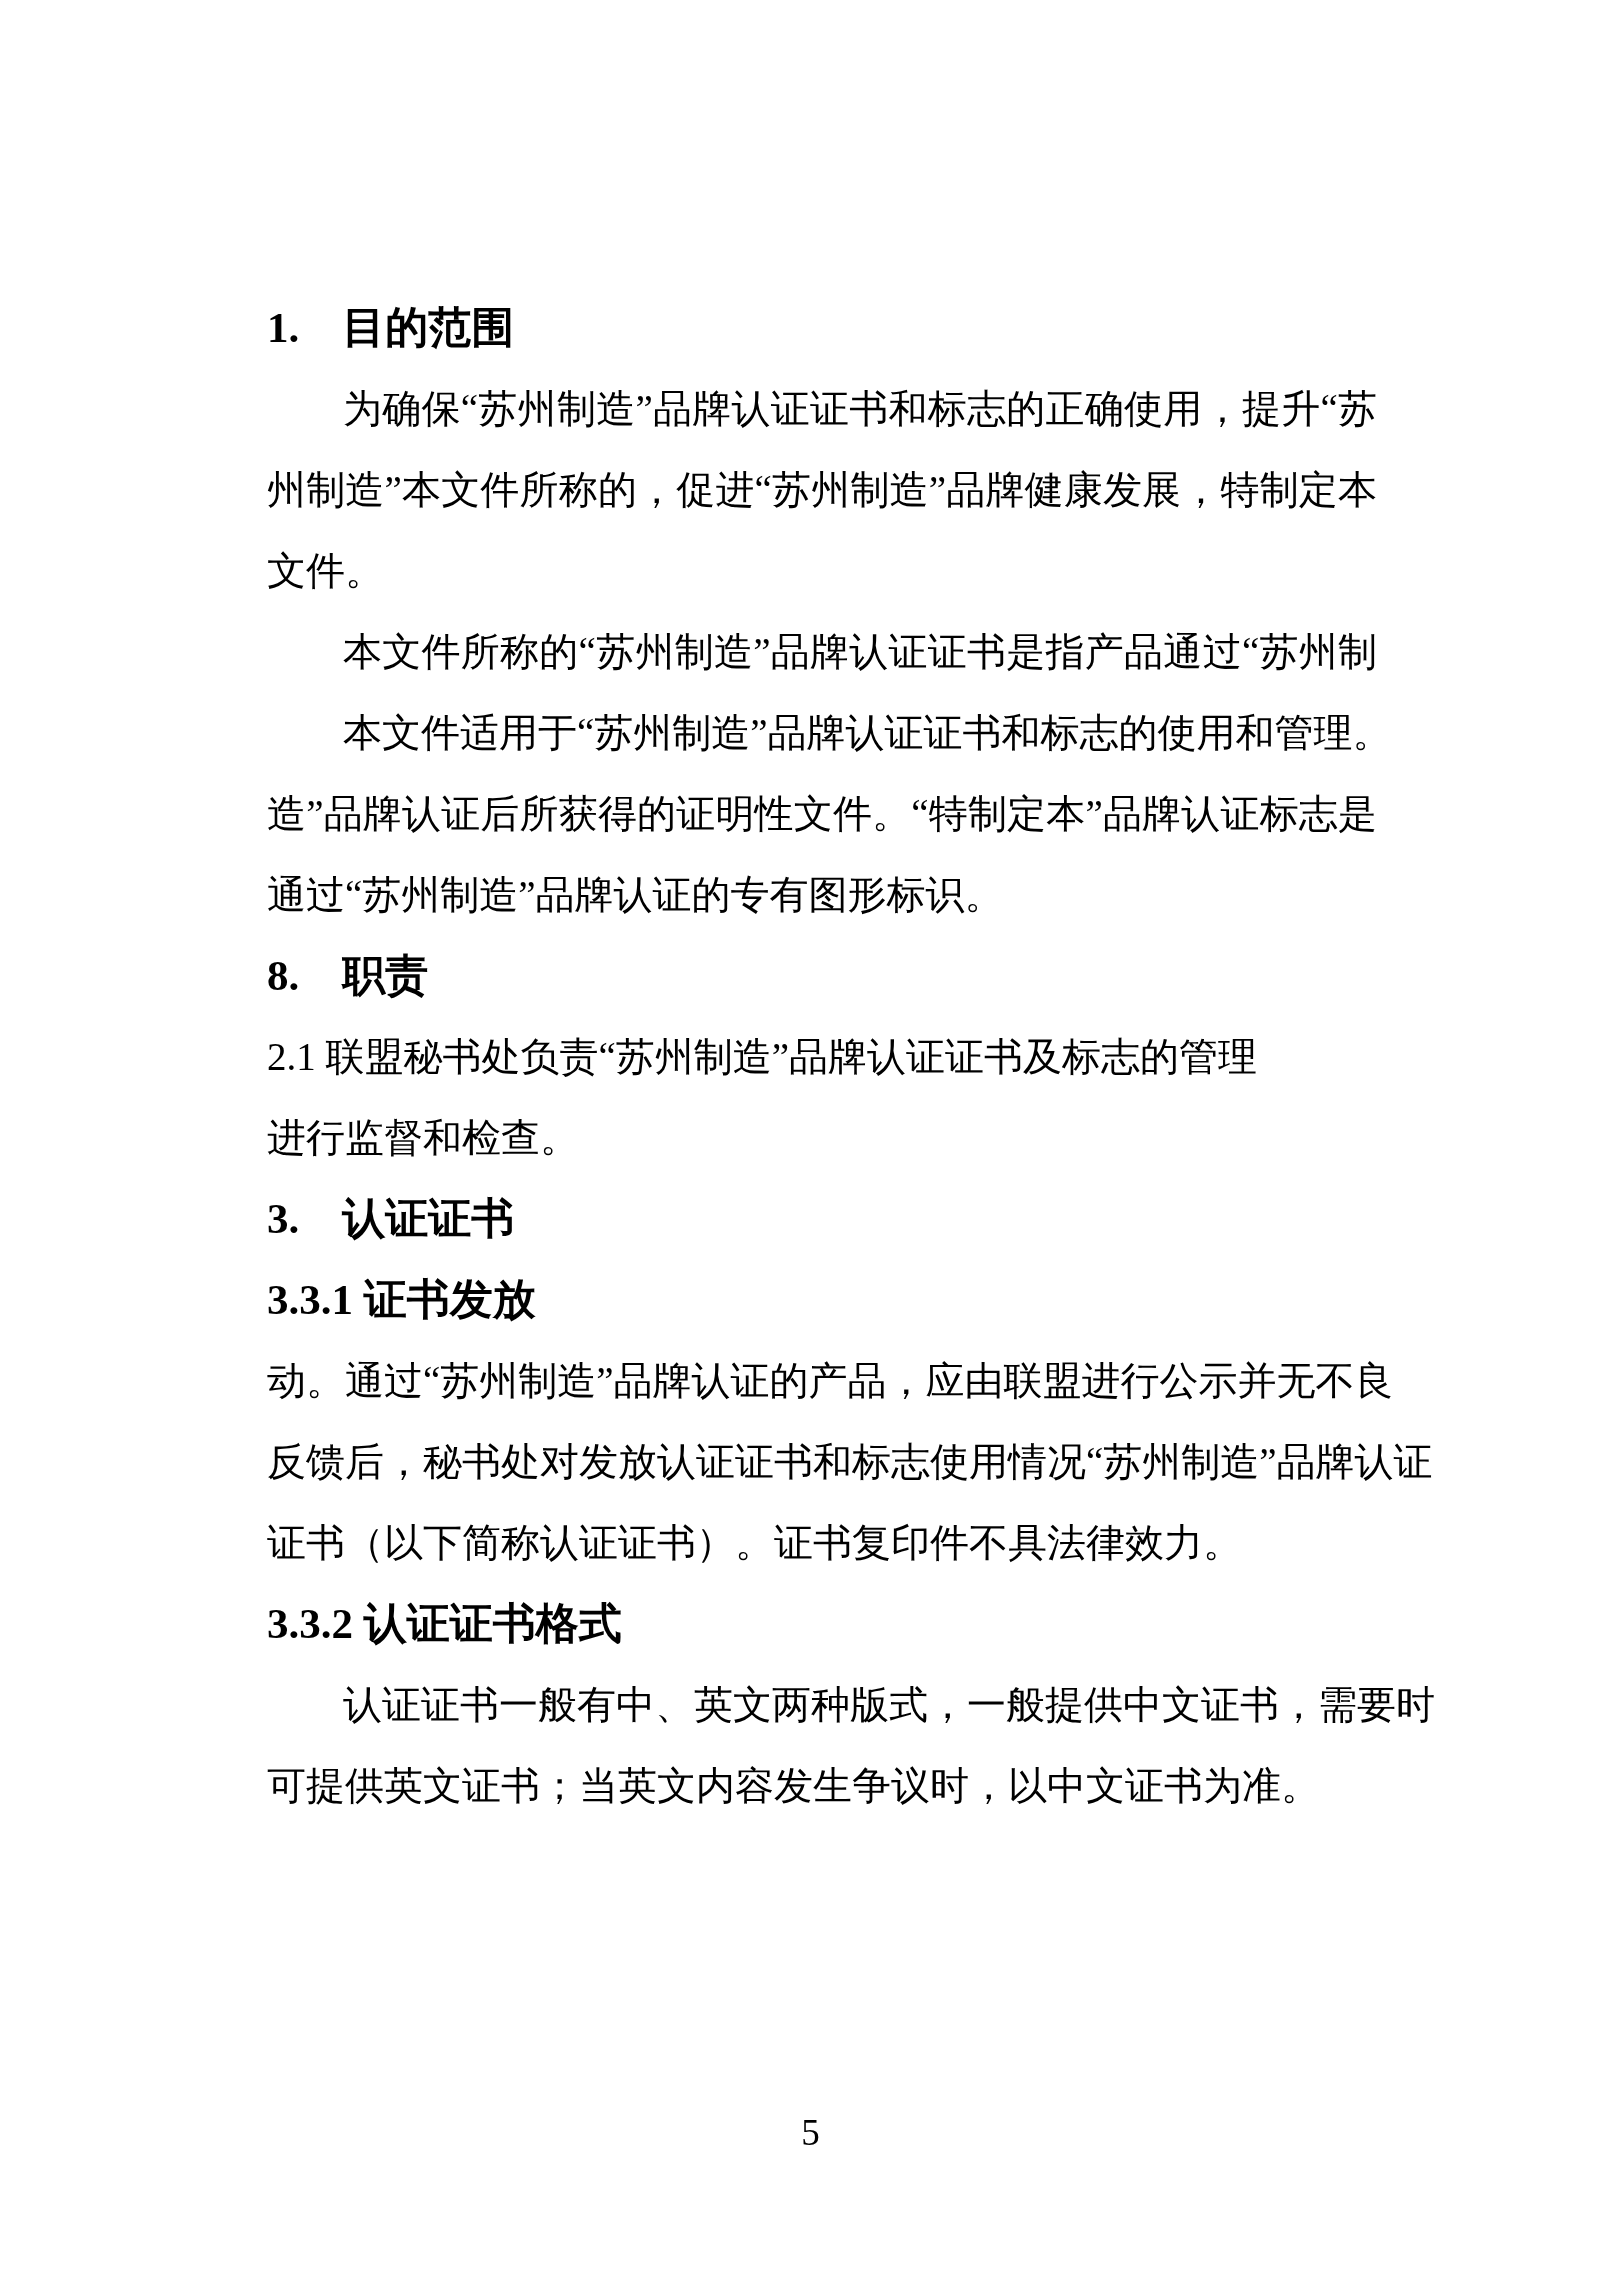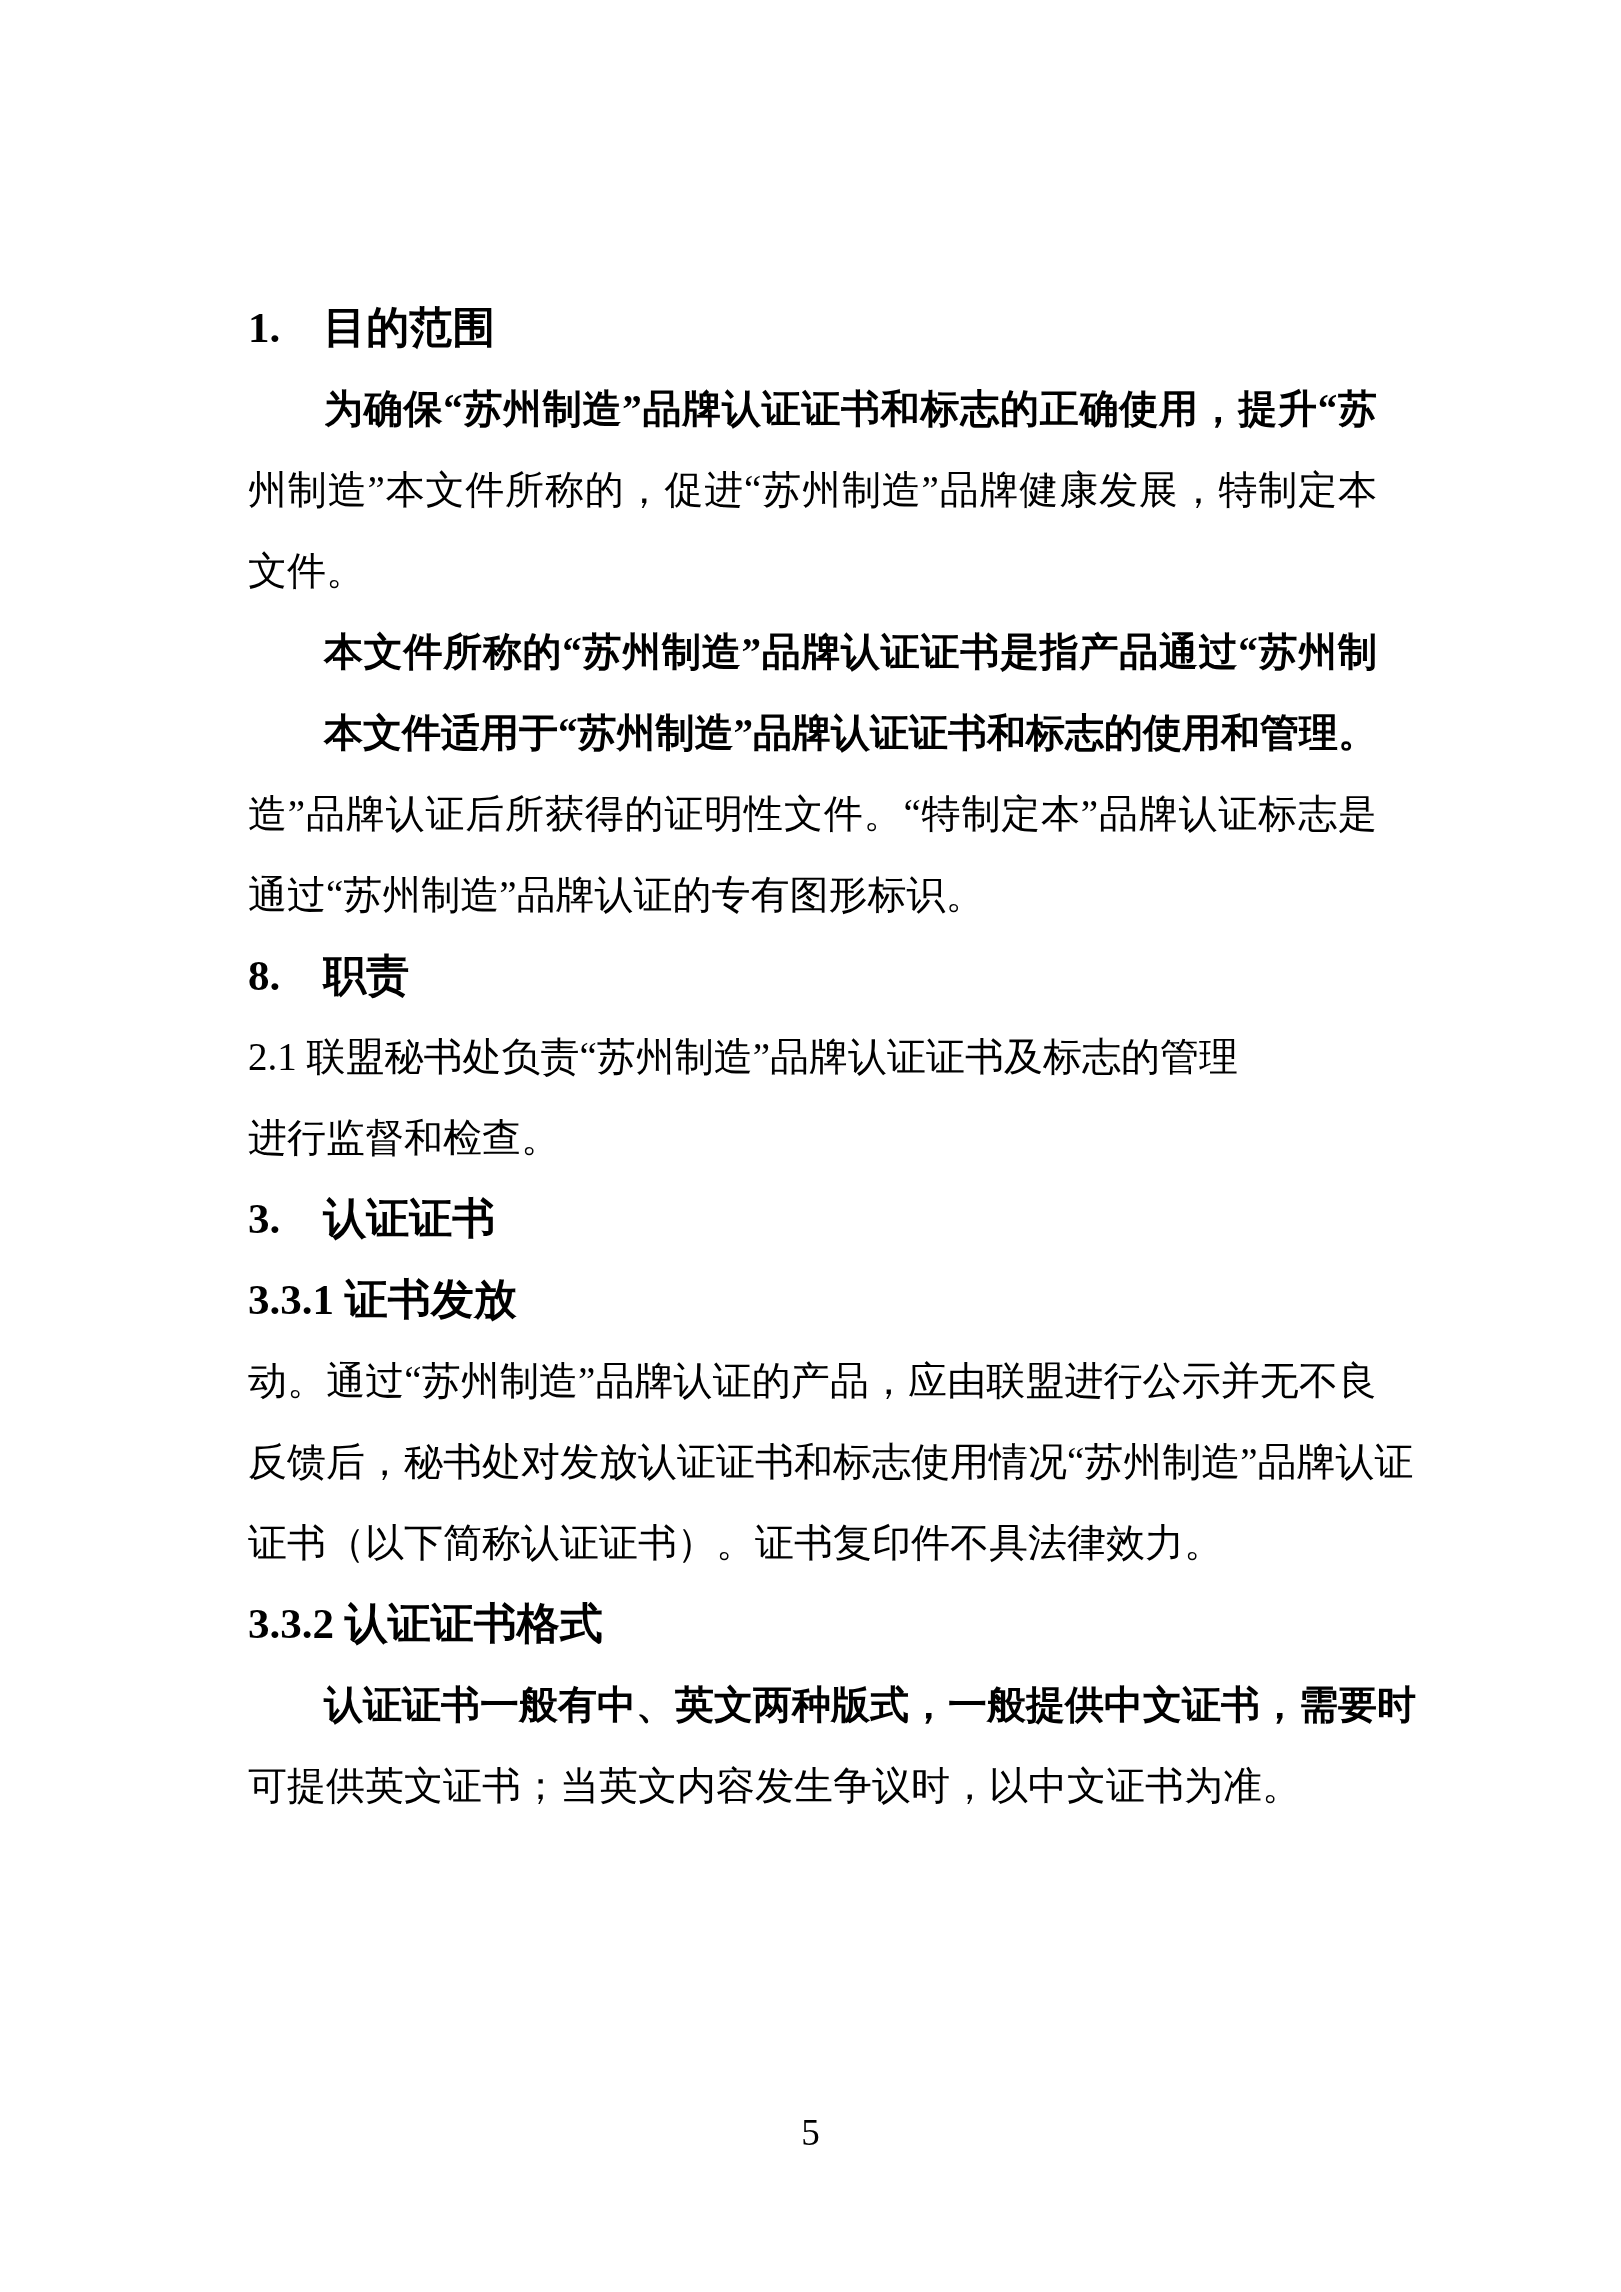--- a/index.html
+++ b/index.html
@@ -21,24 +21,24 @@
     left: 248px;
     top: 287px;
     width: 1129px;
   }
   .line {
     height: 81px;
     line-height: 81px;
     font-size: 39px;
     letter-spacing: 0px;
     white-space: nowrap;
+    margin-left: 19px;
   }
   .indent {
     text-indent: 76px;
-    font-weight: bold;
   }
   .full {
     text-align: justify;
     text-align-last: justify;
   }
   .heading {
     font-weight: 700;
     font-size: 43px;
   }
   .footer {

